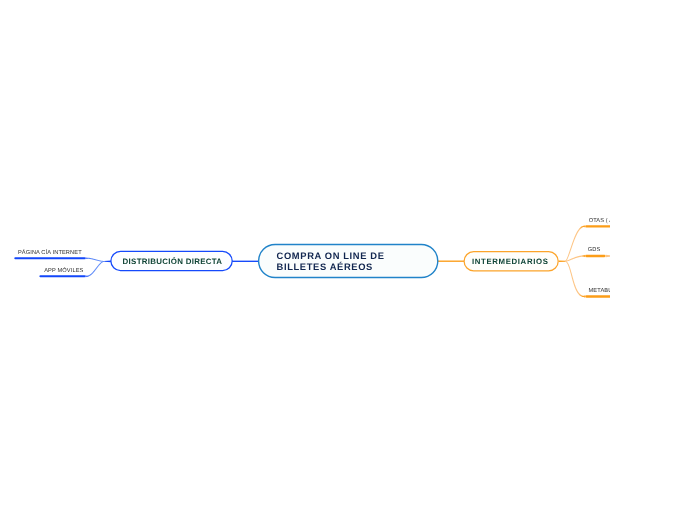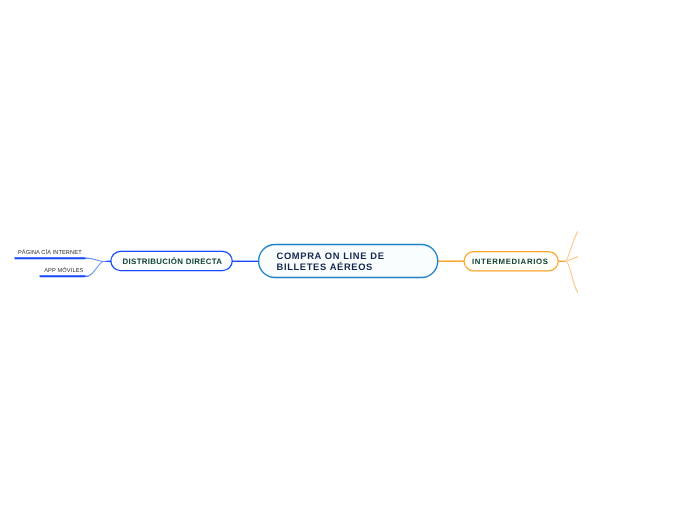--- a/index.html
+++ b/index.html
@@ -1,17 +1,17 @@
 <!DOCTYPE html>
 <html><head>
 <meta charset="utf-8">
 <style>
   html,body{margin:0;padding:0;background:#ffffff;}
   body{width:696px;height:520px;overflow:hidden;font-family:"Liberation Sans",sans-serif;}
-  #stage{will-change:transform;position:relative;width:578px;height:520px;background:#fff;overflow:hidden;}
+  #stage{will-change:transform;position:relative;width:578px;height:520px;background:#fff;overflow:hidden;padding-left:32px;}
   svg#map{position:absolute;left:0;top:0;width:696px;height:520px;display:block;}
   text{font-family:"Liberation Sans",sans-serif;-webkit-font-smoothing:antialiased;}
   svg#map{shape-rendering:geometricPrecision;text-rendering:geometricPrecision;}
   .root-label{font-size:9.35px;font-weight:bold;fill:#11264f;letter-spacing:.63px;}
   .br-label{font-size:7.9px;font-weight:bold;fill:#0f4436;letter-spacing:.3px;}
   .br-label2{font-size:7.8px;font-weight:bold;fill:#0f4436;letter-spacing:.65px;}
   .leaf-label{font-size:5.7px;fill:#333333;letter-spacing:.1px;}
   .leaf-label-wide{font-size:5.7px;fill:#333333;letter-spacing:.35px;}
 </style>
 </head>

